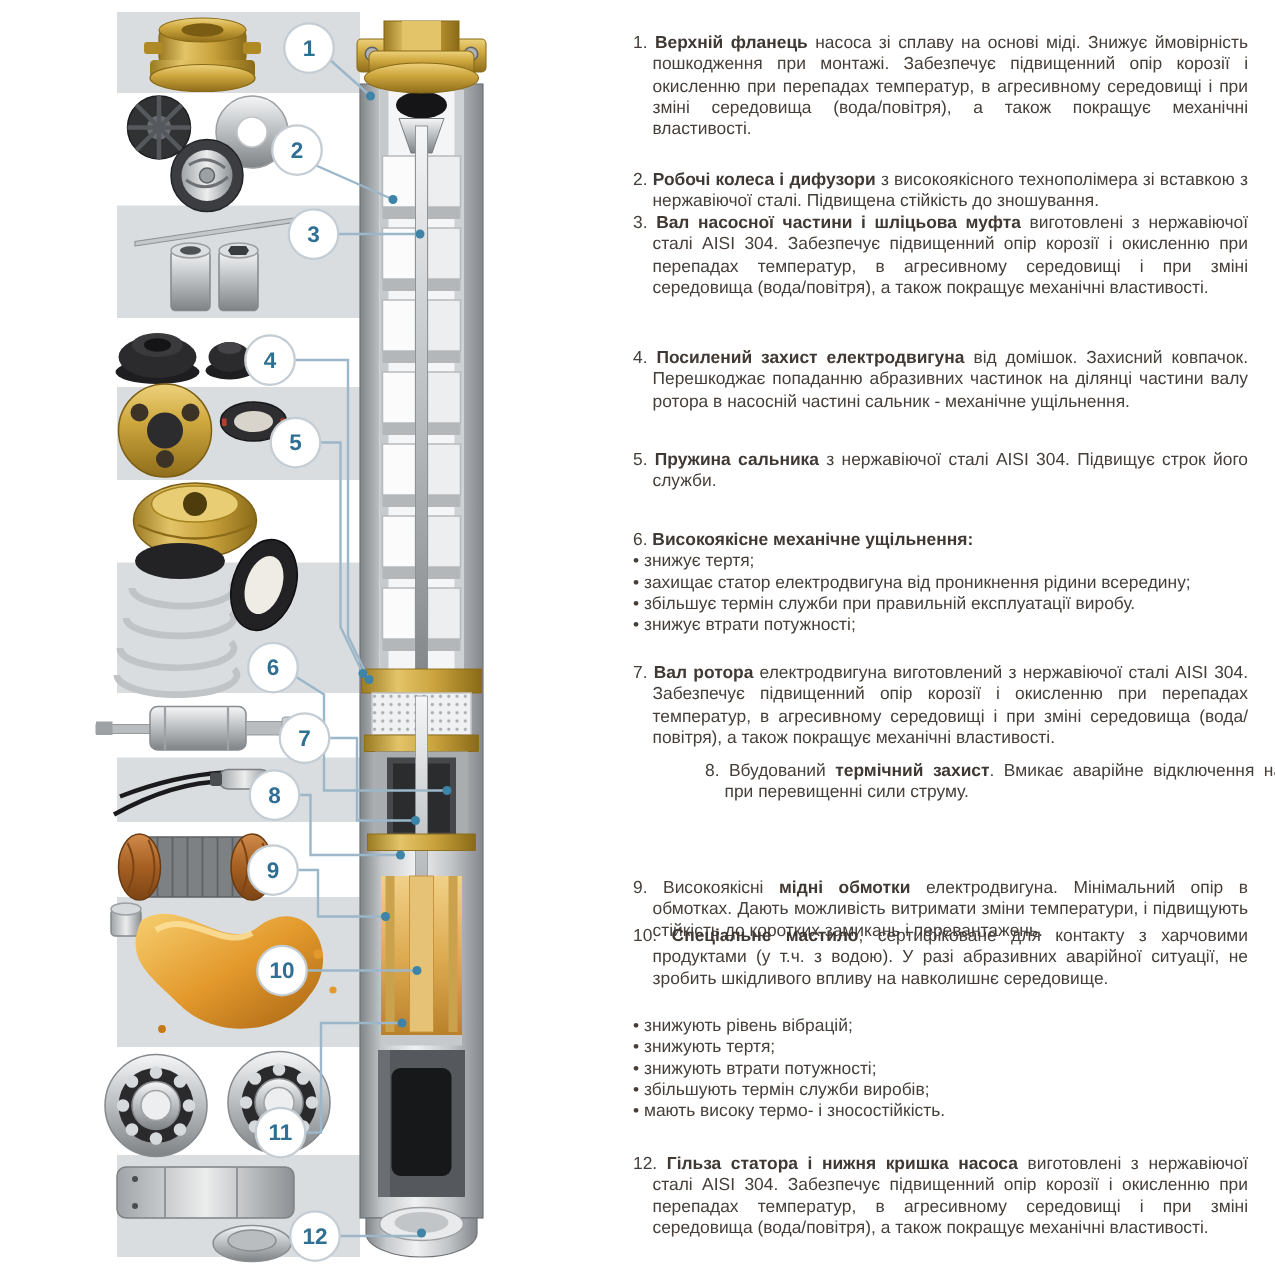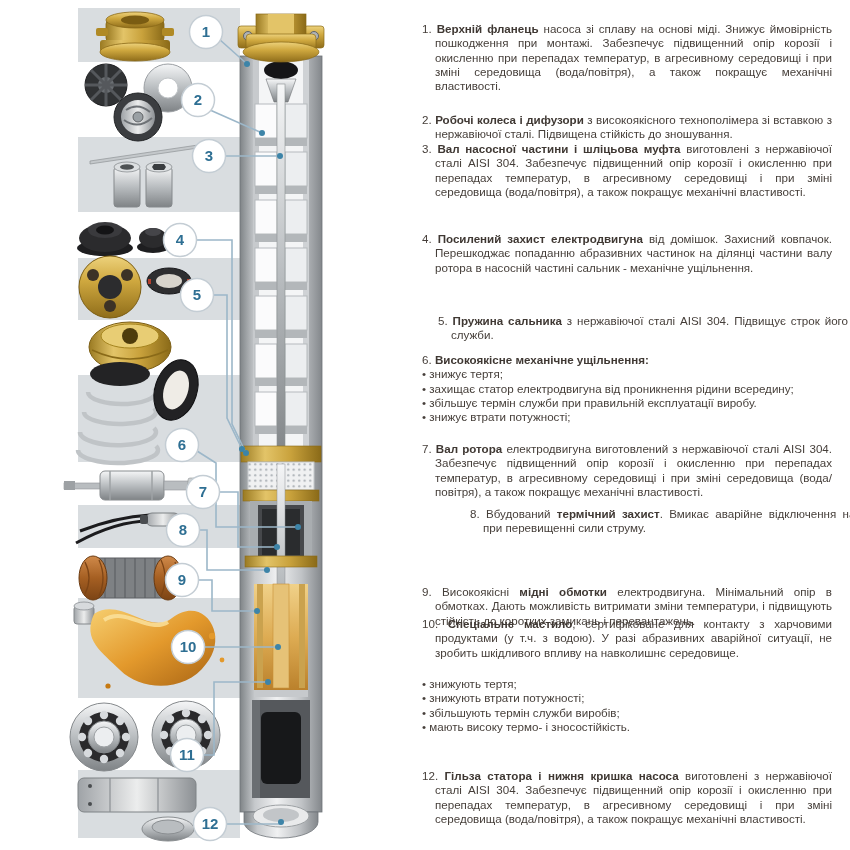--- a/index.html
+++ b/index.html
@@ -385,21 +385,21 @@
       </div>
       <div class="item" style="top: 113px;">
         <div><span>2. </span><b>Робочі колеса і дифузори</b><span> з високоякісного технополімера зі вставкою з нержавіючої сталі. Підвищена стійкість до зношування.</span></div>
       </div>
       <div class="item" style="top: 142px;">
         <div><span>3. </span><b>Вал насосної частини і шліцьова муфта</b><span> виготовлені з нержавіючої сталі AISI 304. Забезпечує підвищенний опір корозії і окисленню при перепадах температур, в агресивному середовищі і при зміні середовища (вода/повітря), а також покращує механічні властивості.</span></div>
       </div>
       <div class="item" style="top: 232px;">
         <div><span>4. </span><b>Посилений захист електродвигуна</b><span> від домішок. Захисний ковпачок. Перешкоджає попаданню абразивних частинок на ділянці частини валу ротора в насосній частині сальник - механічне ущільнення.</span></div>
       </div>
-      <div class="item" style="top: 314px; margin-left: 16px;">
+      <div class="item" style="top: 300px;">
         <div><span>5. </span><b>Пружина сальника</b><span> з нержавіючої сталі AISI 304. Підвищує строк його служби.</span></div>
       </div>
       <div class="item" style="top: 353px;">
         <div><span>6. </span><b>Високоякісне механічне ущільнення:</b></div>
         <div class="bullet-line">• знижує тертя;</div>
         <div class="bullet-line">• захищає статор електродвигуна від проникнення рідини всередину;</div>
         <div class="bullet-line">• збільшує термін служби при правильній експлуатації виробу.</div>
         <div class="bullet-line">• знижує втрати потужності;</div>
       </div>
       <div class="item" style="top: 442px;">
@@ -408,20 +408,21 @@
       <div class="item" style="top: 507px; margin-left: 48px;">
         <div><span>8. </span><span>Вбудований </span><b>термічний захист</b><span>. Вмикає аварійне відключення насоса при перевищенні сили струму.</span></div>
       </div>
       <div class="item" style="top: 563px; margin-top: 22px;">
         <div><span>9. </span><span>Високоякісні </span><b>мідні обмотки</b><span> електродвигуна. Мінімальний опір в обмотках. Дають можливість витримати зміни температури, і підвищують стійкість до коротких замикань і перевантажень.</span></div>
       </div>
       <div class="item" style="top: 617px;">
         <div><span>10. </span><b>Спеціальне мастило</b><span>, сертифіковане для контакту з харчовими продуктами (у т.ч. з водою). У разі абразивних аварійної ситуації, не зробить шкідливого впливу на навколишнє середовище.</span></div>
       </div>
       <div class="item" style="top: 677px;">
+        <div class="bullet-line">• знижують рівень вібрацій;</div>
         <div class="bullet-line">• знижують тертя;</div>
         <div class="bullet-line">• знижують втрати потужності;</div>
         <div class="bullet-line">• збільшують термін служби виробів;</div>
         <div class="bullet-line">• мають високу термо- і зносостійкість.</div>
       </div>
       <div class="item" style="top: 769px;">
         <div><span>12. </span><b>Гільза статора і нижня кришка насоса</b><span> виготовлені з нержавіючої сталі AISI 304. Забезпечує підвищенний опір корозії і окисленню при перепадах температур, в агресивному середовищі і при зміні середовища (вода/повітря), а також покращує механічні властивості.</span></div>
       </div>
     </div>
 </div>

